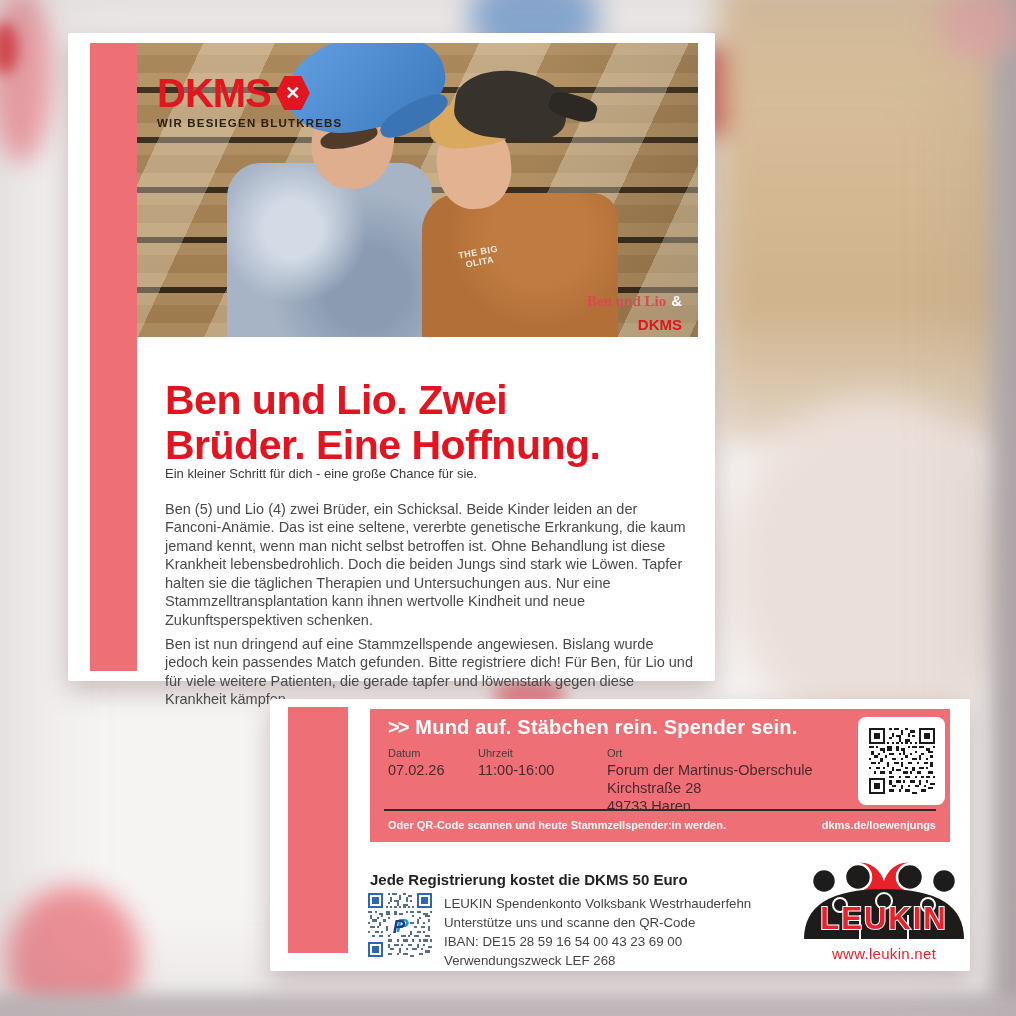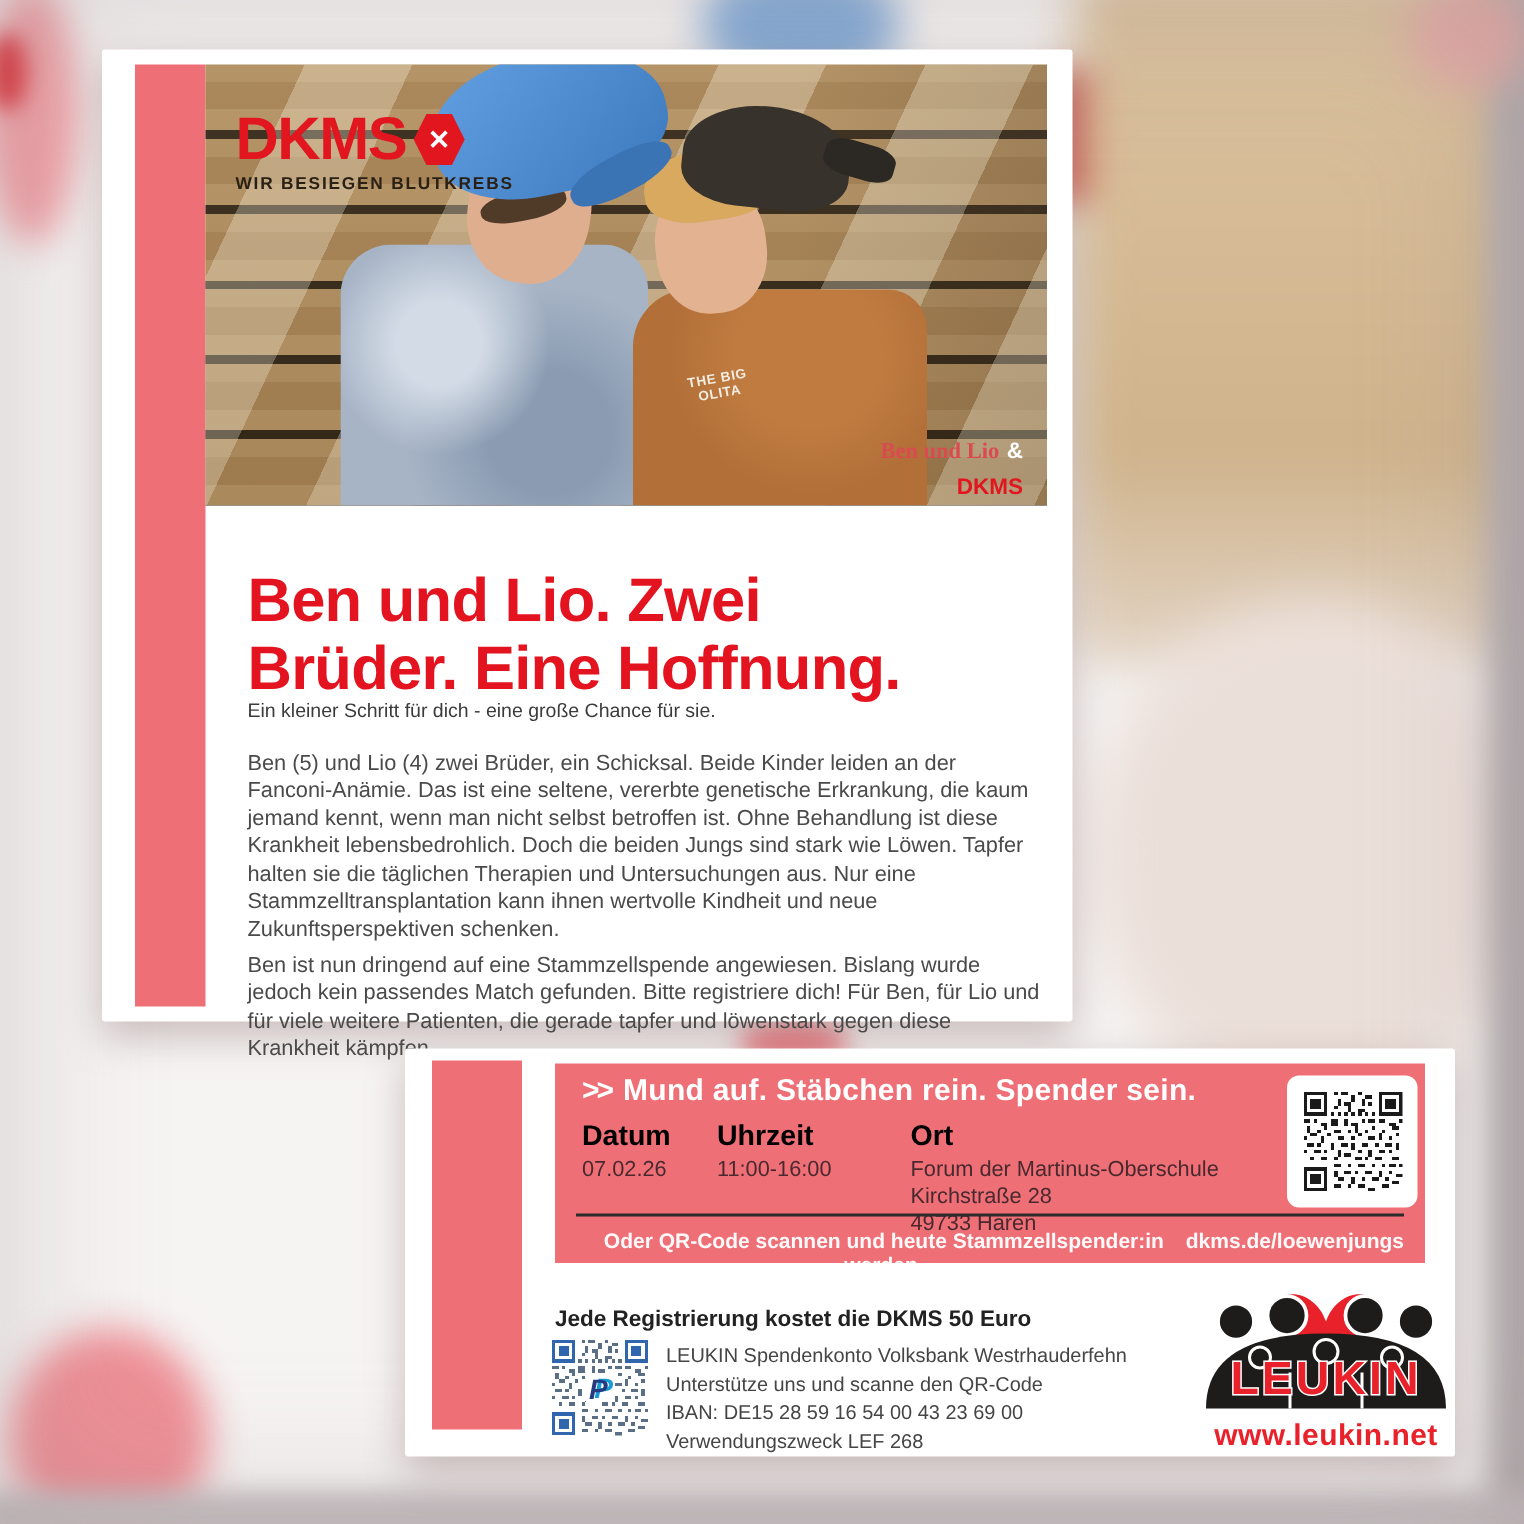--- a/index.html
+++ b/index.html
@@ -53,33 +53,33 @@
   
   .bottom-card{left:270px;top:699px;width:700px;height:272px;}
   .bottom-card .stripe{left:18px;top:8px;width:60px;height:246px;}
   .banner{position:absolute;left:100px;top:10px;width:580px;height:133px;background:#ee6f76;}
   .banner-head{position:absolute;left:18px;top:7px;color:#fff;font-size:20px;font-weight:bold;letter-spacing:.2px;}
   .banner-head .chev{margin-right:8px;letter-spacing:-2px;}
   .info-col{position:absolute;top:38px;}
   .col-datum{left:18px;}
   .col-uhrzeit{left:108px;}
   .col-ort{left:237px;width:235px;}
-  .info-lbl{font-size:19px;font-weight:bold;color:#000000;}
+  .info-lbl{font-size:11px;font-weight:normal;color:#404040;}
   .info-val{font-size:14.5px;color:#49292e;margin-top:2px;line-height:18px;}
   .qr-box{position:absolute;left:488px;top:8px;width:87px;height:88px;background:#fff;border-radius:8px;display:flex;align-items:center;justify-content:center;}
   .divider{position:absolute;left:14px;top:100px;width:552px;height:2px;background:#2b2b2b;}
   .banner-foot{position:absolute;left:18px;top:110px;width:548px;display:flex;justify-content:space-between;align-items:baseline;
-    color:rgba(255,255,255,.96);font-size:14px;font-weight:bold;text-align:center;}
+    color:rgba(255,255,255,.96);font-size:11px;font-weight:bold;text-align:center;}
 
   .don-head{position:absolute;left:100px;top:172px;font-size:15px;font-weight:bold;color:#222;}
   .paypal-qr{position:absolute;left:98px;top:194px;width:64px;height:64px;}
   .don-lines{position:absolute;left:174px;top:195px;font-size:13.3px;color:#454545;line-height:19px;}
 
   .leukin{position:absolute;left:528px;top:150px;width:172px;text-align:center;}
-  .leukin-url{margin-top:0px;color:#e8212a;font-size:20px;font-weight:bold;letter-spacing:.3px;}
+  .leukin-url{margin-top:0px;color:#e8212a;font-size:15px;font-weight:normal;letter-spacing:.3px;}
 
   .qr-dark{color:#1a1a1a;}
   .qr-blue{color:#5a6e85;}
 </style>
 </head>
 <body>
 
 <div class="canvas">
 
   <div class="bg-blob" style="left:-10px;top:-12px;width:62px;height:175px;background:#efa0a6;filter:blur(12px);"></div>

